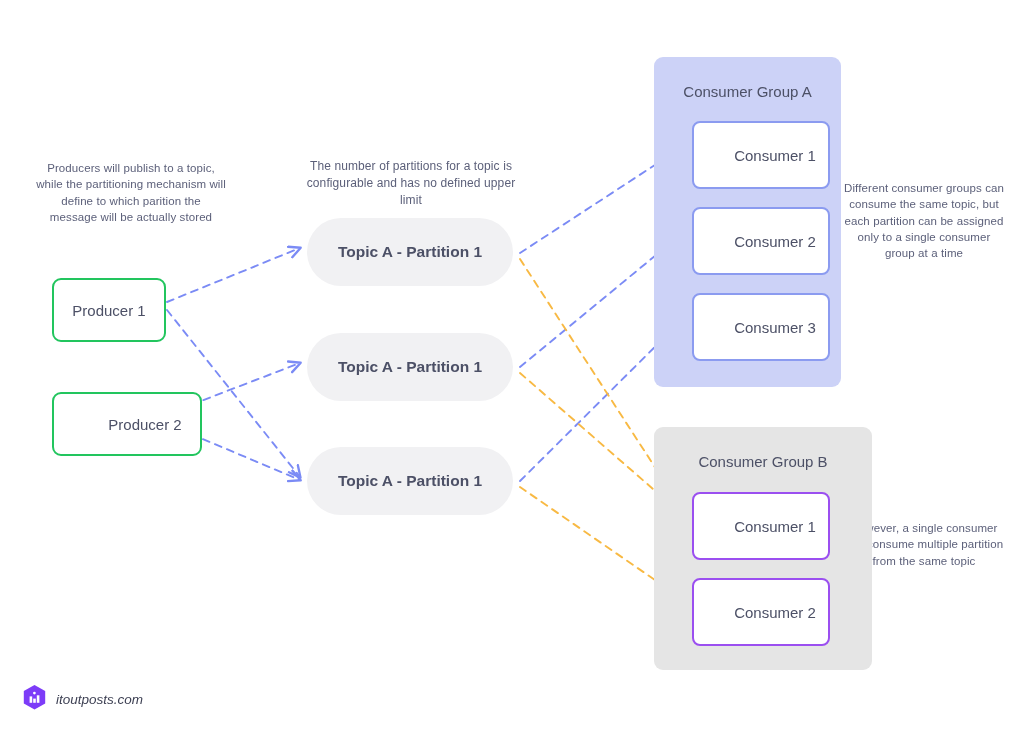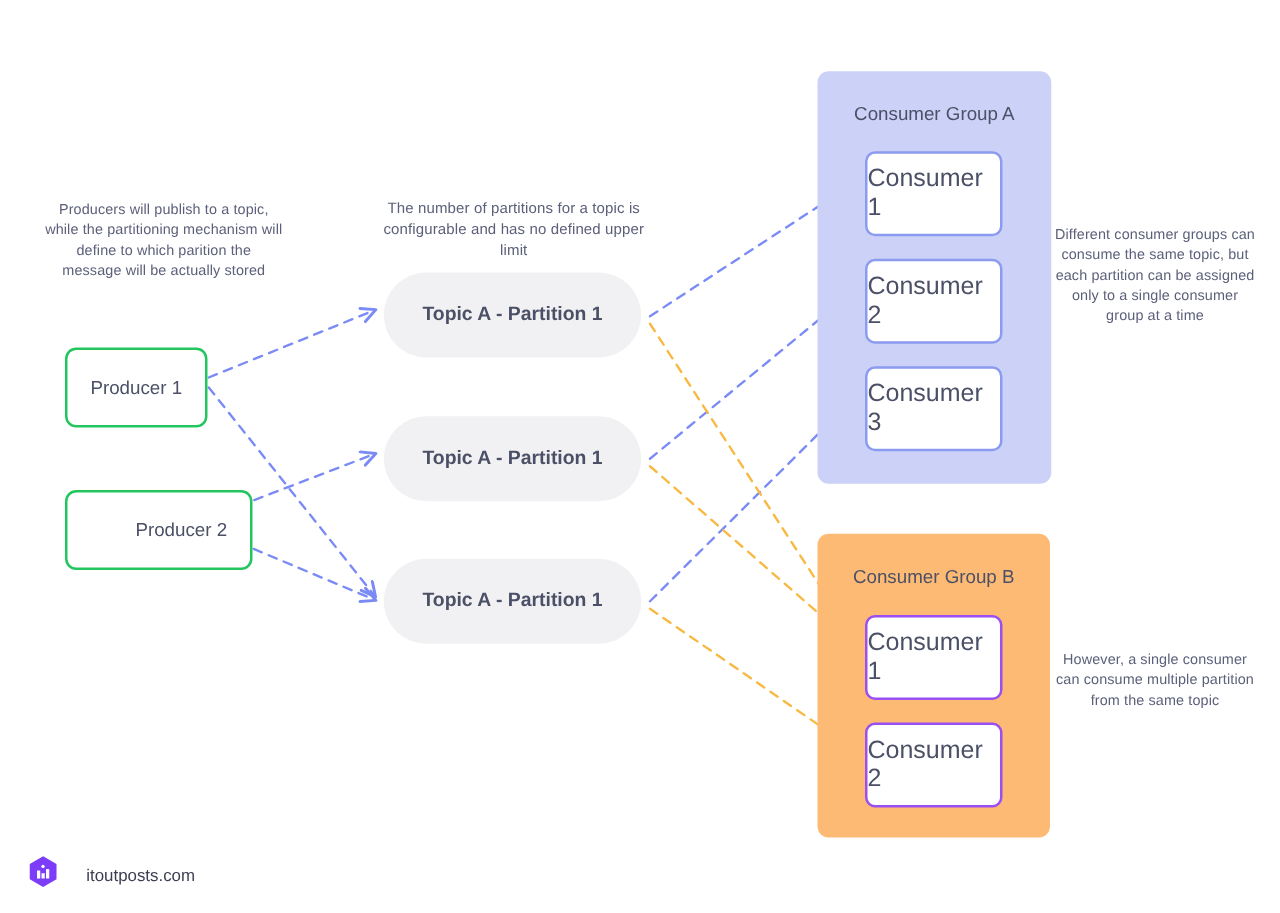--- a/index.html
+++ b/index.html
@@ -82,22 +82,22 @@
     position: absolute;
     border-radius: 9px;
   }
   .group-a {
     left: 654px; top: 57px;
     width: 187px; height: 330px;
     background: #ccd2f7;
   }
   .group-b {
     left: 654px; top: 427px;
-    width: 186px; height: 243px;
-    background: #fdba74;
+    width: 218px; height: 243px;
+    background: #e5e5e5;
   }
   .group-title {
     position: absolute;
     top: 26px;
     left: 0;
     width: 100%;
     text-align: center;
     color: #4c5066;
     font-size: 15px;
   }
@@ -105,21 +105,22 @@
     position: absolute;
     left: 38px;
     width: 106px;
     height: 64px;
     background: #ffffff;
     border-radius: 8px;
     display: flex;
     align-items: center;
     justify-content: center;
     color: #4c5066;
-    font-size: 20px;
+    font-size: 15px;
+    padding-left: 28px;
   }
   .group-a .consumer { border: 2px solid #8b9bf0; }
   .group-b .consumer { border: 2px solid #9b4ff0; }
   .ca-1 { top: 64px; }
   .ca-2 { top: 150px; }
   .ca-3 { top: 236px; }
   .cb-1 { top: 65px; }
   .cb-2 { top: 151px; }
 
   
@@ -129,21 +130,22 @@
     width: 1024px;
     text-align: center;
     color: #9a9cad;
     font-size: 15.5px;
   }
   .brand {
     position: absolute;
     left: 22px; top: 684px;
     display: flex;
     align-items: center;
-    gap: 22px;
+    gap: 9px;
+    font-style: italic;
   }
   .brand-name {
     color: #3c3f52;
     font-size: 13.5px;
   }
 </style>
 </head>
 <body>
 
 <div id="canvas">

